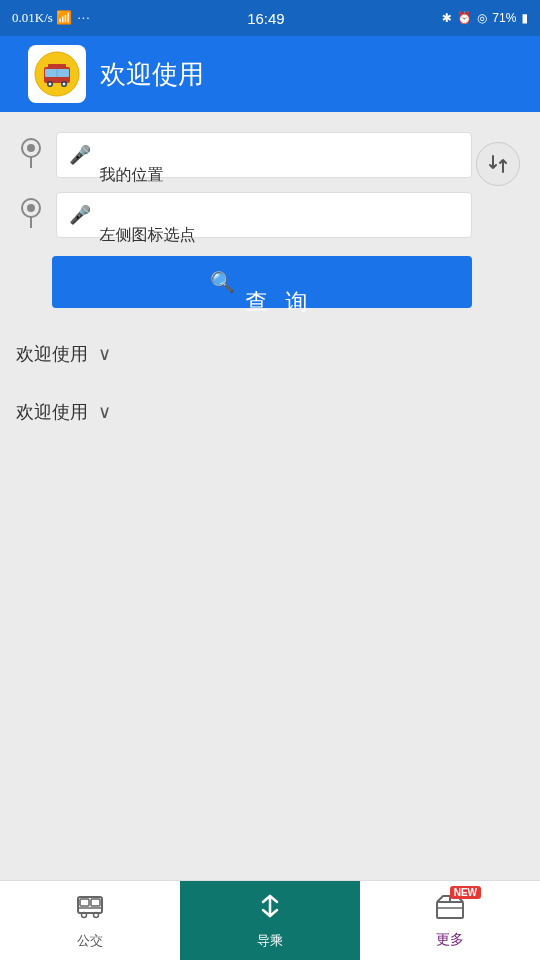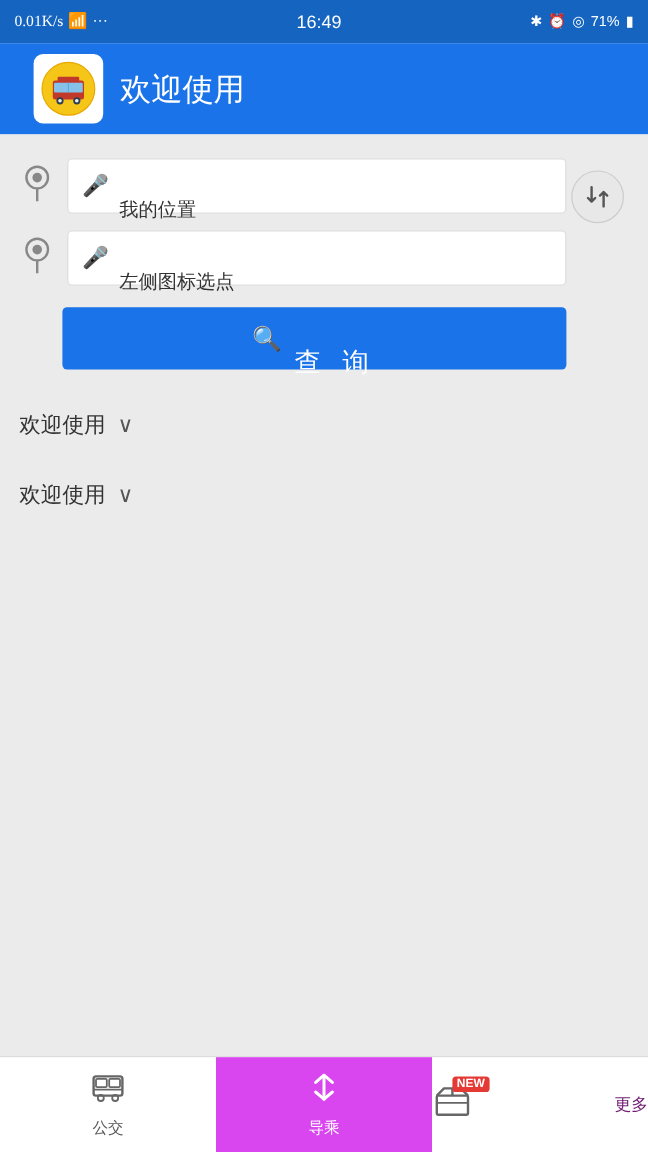--- a/index.html
+++ b/index.html
@@ -189,23 +189,24 @@
       align-items: stretch;
     }
     .nav-item {
       flex: 1;
       display: flex;
       flex-direction: column;
       align-items: center;
       justify-content: center;
       gap: 4px;
       cursor: pointer;
+      font-family: Liberation Mono, monospace;
     }
     .nav-item.active {
-      background: #d946ef;
+      background: #0f766e;
     }
     .nav-icon {
       font-size: 26px;
       color: #666;
     }
     .nav-item.active .nav-icon { color: white; }
     .nav-item.active .nav-label { color: white; }
     .nav-label {
       font-size: 13px;
       color: #555;
@@ -364,21 +365,21 @@
       <svg width="30" height="28" viewBox="0 0 30 28">
         <path d="M15 4 L15 24" stroke="white" stroke-width="2.5" stroke-linecap="round"></path>
         <path d="M8 10 L15 4 L22 10" fill="none" stroke="white" stroke-width="2.5" stroke-linecap="round" stroke-linejoin="round"></path>
         <path d="M8 18 L15 24 L22 18" fill="none" stroke="white" stroke-width="2.5" stroke-linecap="round" stroke-linejoin="round"></path>
       </svg>
     </span>
     <span class="nav-label">导乘</span>
   </div>
 
 
-  <div class="nav-item-wrapper" style="flex:1; display:flex; flex-direction:row; align-items:center; justify-content:space-between; gap:4px; cursor:pointer;">
+  <div class="nav-item-wrapper" style="flex:1; display:flex; flex-direction:column; align-items:center; justify-content:center; gap:4px; cursor:pointer;">
     <div style="position:relative; display:inline-block;">
       <span class="nav-icon" style="color:#666; font-size:26px;">
         <svg width="34" height="28" viewBox="0 0 34 28">
 
           <rect x="4" y="10" width="26" height="16" rx="1" fill="none" stroke="#666" stroke-width="2"></rect>
 
           <path d="M4 10 L10 4 L24 4 L30 10" fill="none" stroke="#666" stroke-width="2" stroke-linejoin="round"></path>
           <line x1="17" y1="4" x2="17" y2="10" stroke="#666" stroke-width="2"></line>
 
           <line x1="4" y1="16" x2="30" y2="16" stroke="#666" stroke-width="1.5"></line>

